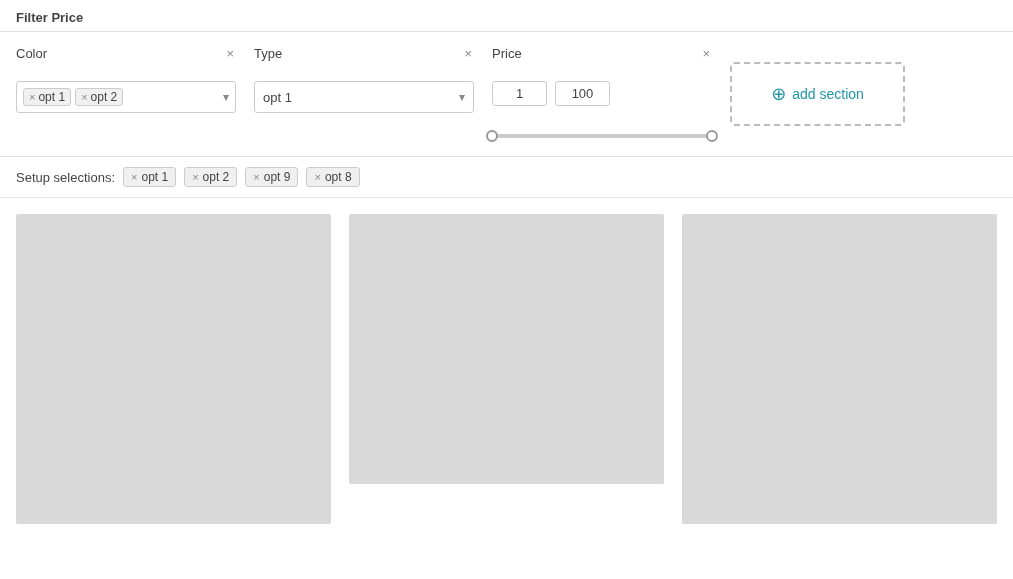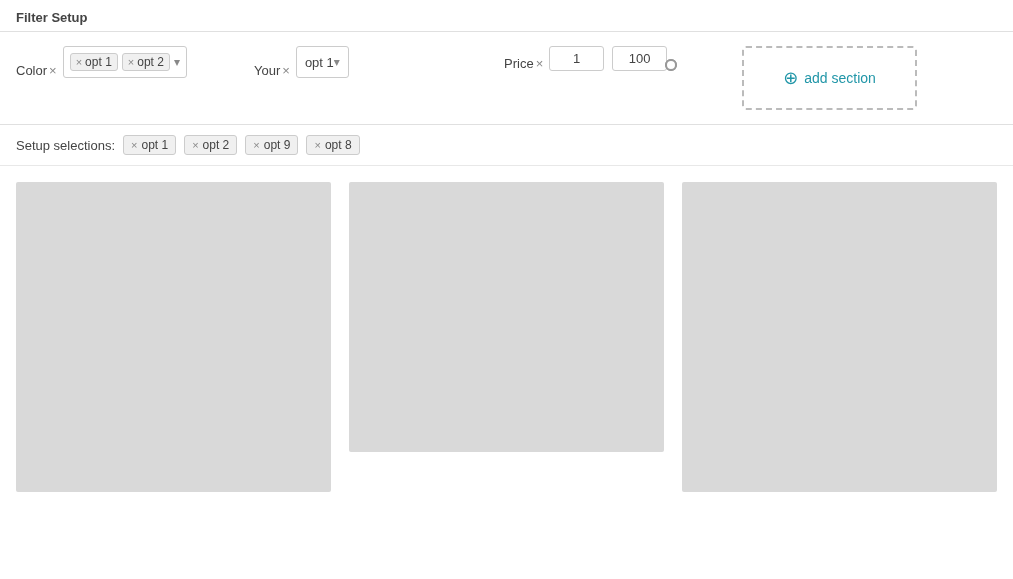--- a/index.html
+++ b/index.html
@@ -23,28 +23,27 @@
     .filter-bar {
       display: flex;
       align-items: flex-start;
       padding: 14px 16px 14px 16px;
       border-bottom: 1px solid #e0e0e0;
       gap: 18px;
     }
 
     .filter-section {
       display: flex;
-      gap: 4px;
+      flex-direction: column;
+      gap: 20px;
       min-width: 220px;
-      align-items: flex-end;
     }
 
     .filter-section-price {
       min-width: 220px;
-      margin-left: 12px;
     }
 
     .filter-label-row {
       display: flex;
       align-items: center;
       justify-content: space-between;
     }
 
     .filter-label {
       font-size: 13px;
@@ -248,21 +247,21 @@
       min-height: 300px;
     }
 
     .content-card:nth-child(2) {
       min-height: 270px;
     }
   </style>
 </head>
 <body>
 
-<div class="page-title">Filter Setup</div>
+<div class="page-title">Filter Price</div>
 
 <div class="filter-bar">
 
   <div class="filter-section">
     <div class="filter-label-row">
       <span class="filter-label">Color</span>
       <button class="filter-close-btn">×</button>
     </div>
     <div class="tag-select">
       <span class="tag">
@@ -272,21 +271,21 @@
       <span class="tag">
         <span class="tag-x">×</span>
         <span>opt 2</span>
       </span>
       <span class="tag-select-arrow">▾</span>
     </div>
   </div>
 
   <div class="filter-section">
     <div class="filter-label-row">
-      <span class="filter-label">Your</span>
+      <span class="filter-label">Type</span>
       <button class="filter-close-btn">×</button>
     </div>
     <div class="select-input">
       <span class="select-value">opt 1</span>
       <span class="select-arrow">▾</span>
     </div>
   </div>
 
   <div class="filter-section filter-section-price">
     <div class="filter-label-row">

